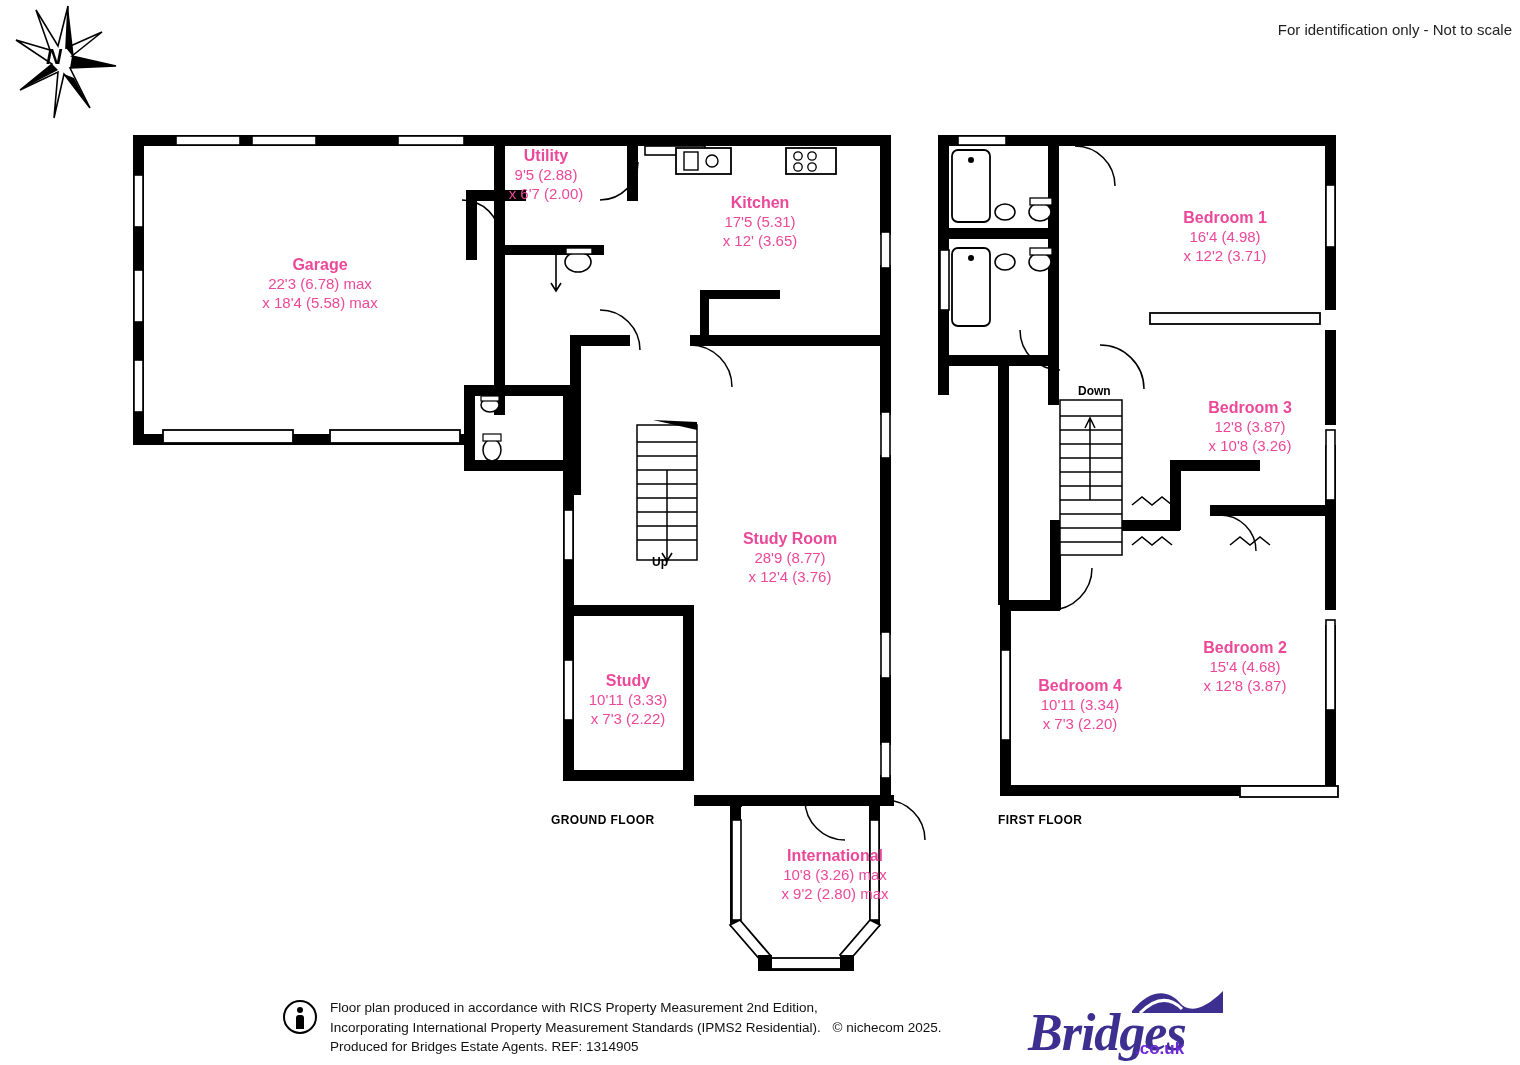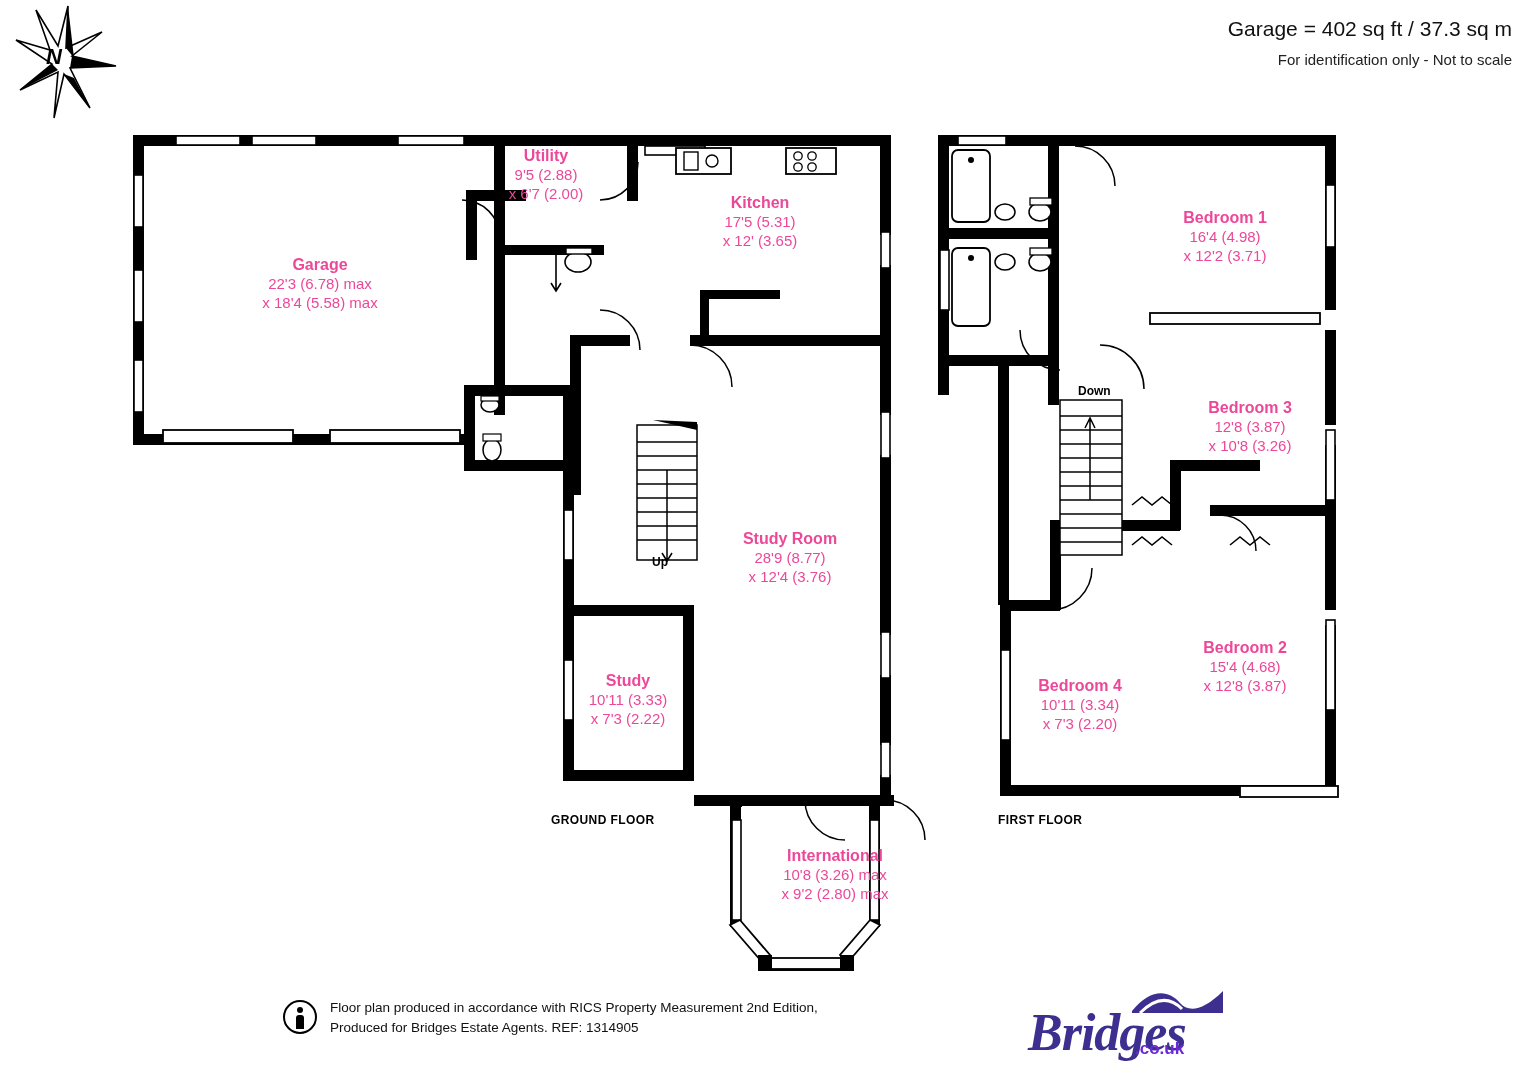--- a/index.html
+++ b/index.html
@@ -141,21 +141,20 @@
         <path d="M62 2 L68 54 L60 44 Z"></path>
         <path d="M110 62 L64 64 L66 52 Z"></path>
         <path d="M58 70 L84 104 L68 74 Z"></path>
         <path d="M14 86 L46 60 L52 66 Z"></path>
       </g>
     </svg>
     <div class="nlabel">N</div>
   </div>
 
   <div id="area-summary">
-    <div>Garage = 402 sq ft / 37.3 sq m</div>
     <div class="small">For identification only - Not to scale</div>
   </div>
 
   <svg class="abs" style="left:0; top:0;" width="960" height="1000">
     <g fill="#000">
 
       <rect x="133" y="135" width="372" height="11"></rect>
 
       <rect x="133" y="135" width="11" height="310"></rect>
 
@@ -442,20 +441,24 @@
 
   <div class="floor-title" style="left:551px; top:813px;">GROUND FLOOR</div>
   <div class="floor-title" style="left:998px; top:813px;">FIRST FLOOR</div>
 
   <div id="footer-icon">
     <div class="head"></div>
     <div class="body"></div>
   </div>
   <div id="footer-note">
     <div>Floor plan produced in accordance with RICS Property Measurement 2nd Edition,</div>
+    <div>
+      <span>Incorporating International Property Measurement Standards (IPMS2 Residential).</span>
+      <span style="margin-left:8px;">© nichecom 2025.</span>
+    </div>
     <div>Produced for Bridges Estate Agents.   REF: 1314905</div>
   </div>
 
   <div id="brand">
     <svg class="swoosh" viewBox="0 0 95 30">
       <path d="M2 26 C20 4 38 4 50 18 C58 27 72 27 93 6 L93 28 L2 28 Z" fill="#3d2f8f"></path>
       <path d="M10 28 C26 12 40 12 52 24" fill="none" stroke="#ffffff" stroke-width="3"></path>
     </svg>
     <div class="bname">Bridges</div>
     <div class="bsub">.co.uk</div>

